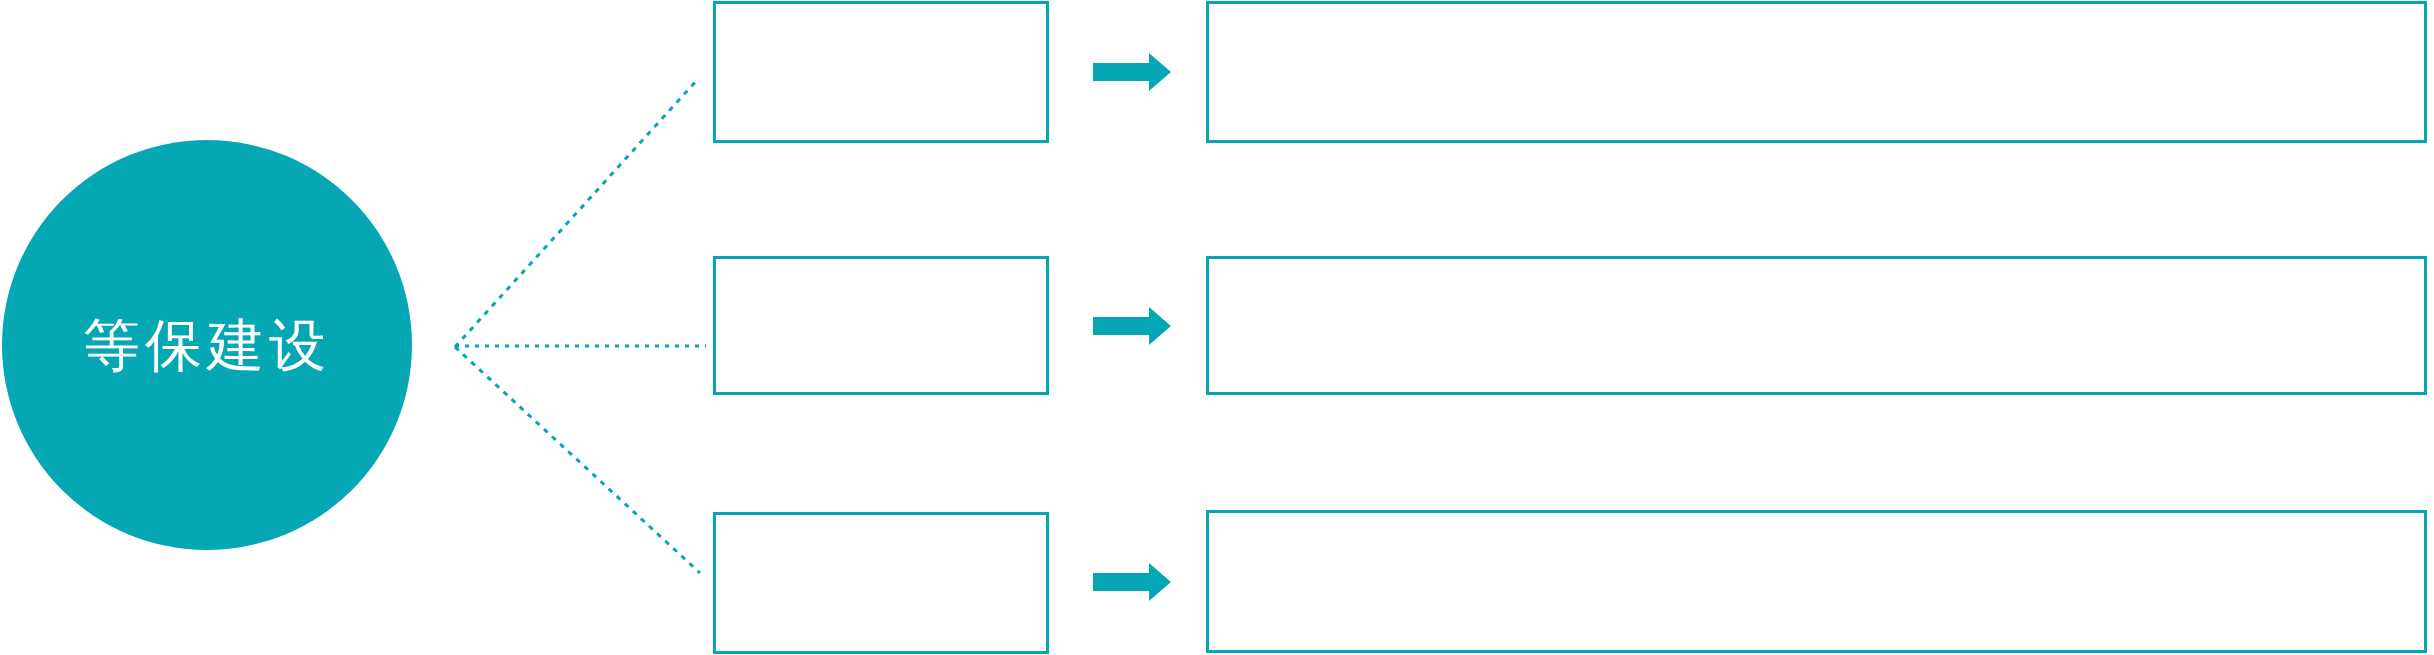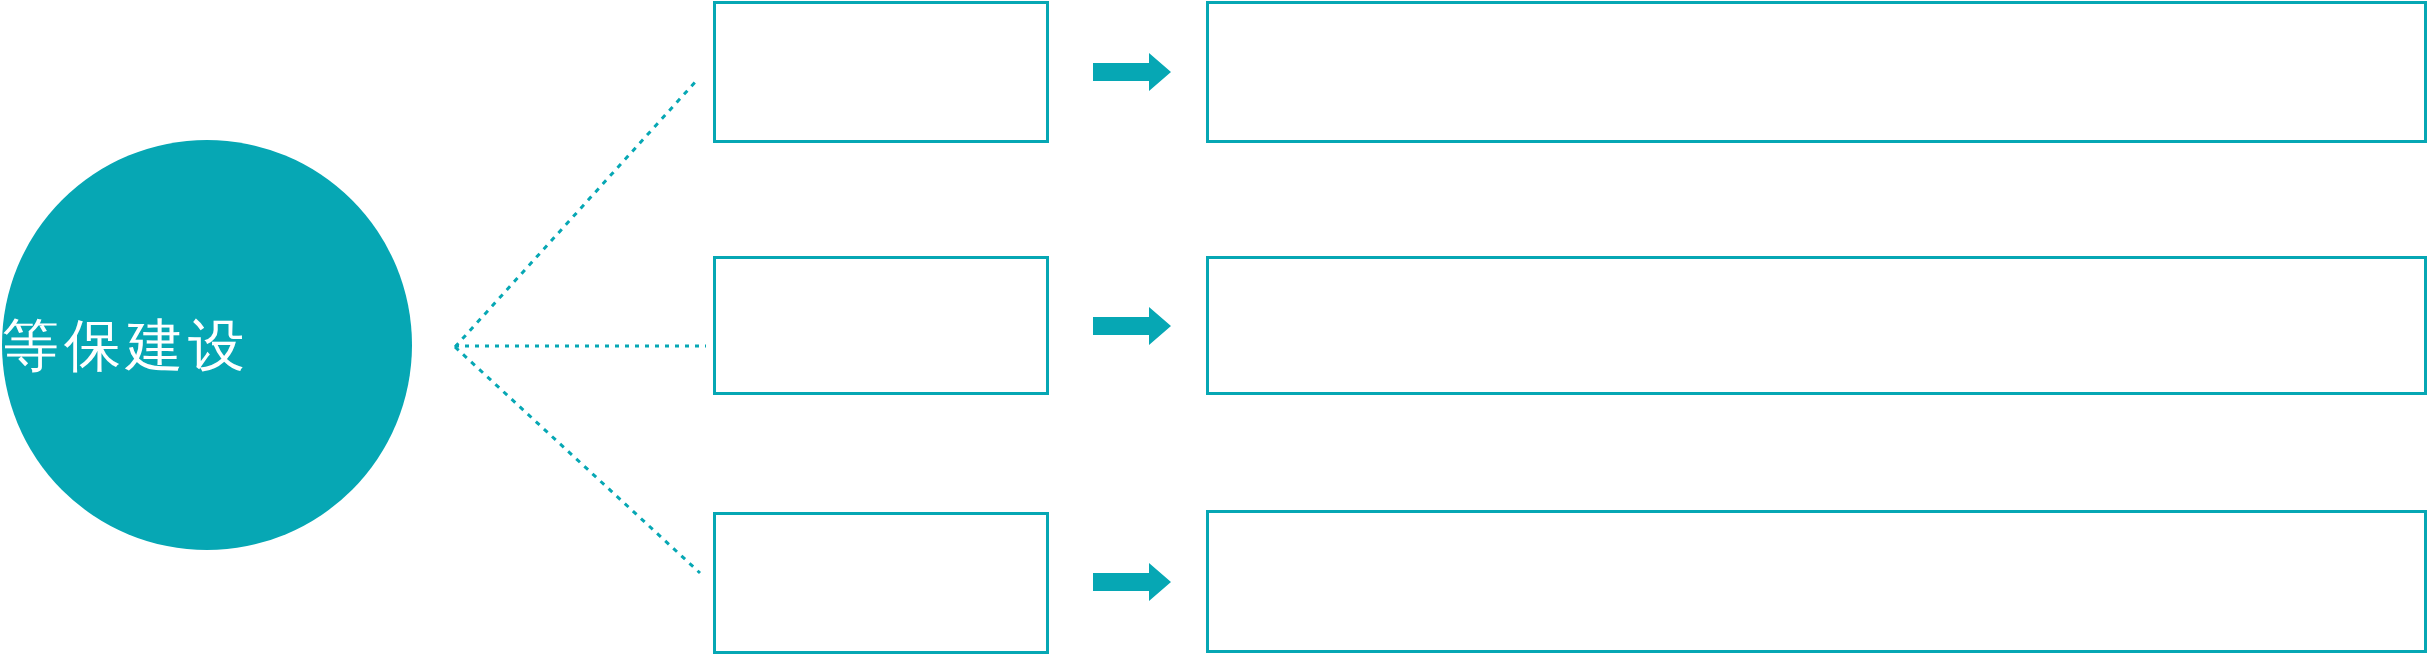--- a/index.html
+++ b/index.html
@@ -16,21 +16,21 @@
 
   
   .topic-circle {
     position: absolute;
     left: 2px; top: 140px;
     width: 410px; height: 410px;
     border-radius: 50%;
     background: var(--accent);
     display: flex;
     flex-direction: column;
-    align-items: flex-start;
+    align-items: center;
     justify-content: center;
     color: var(--on-accent);
   }
   .topic-circle .line {
     font-size: 57px;
     line-height: 73px;
     font-weight: 300;
     letter-spacing: 5px;
     text-align: center;
     white-space: nowrap;

